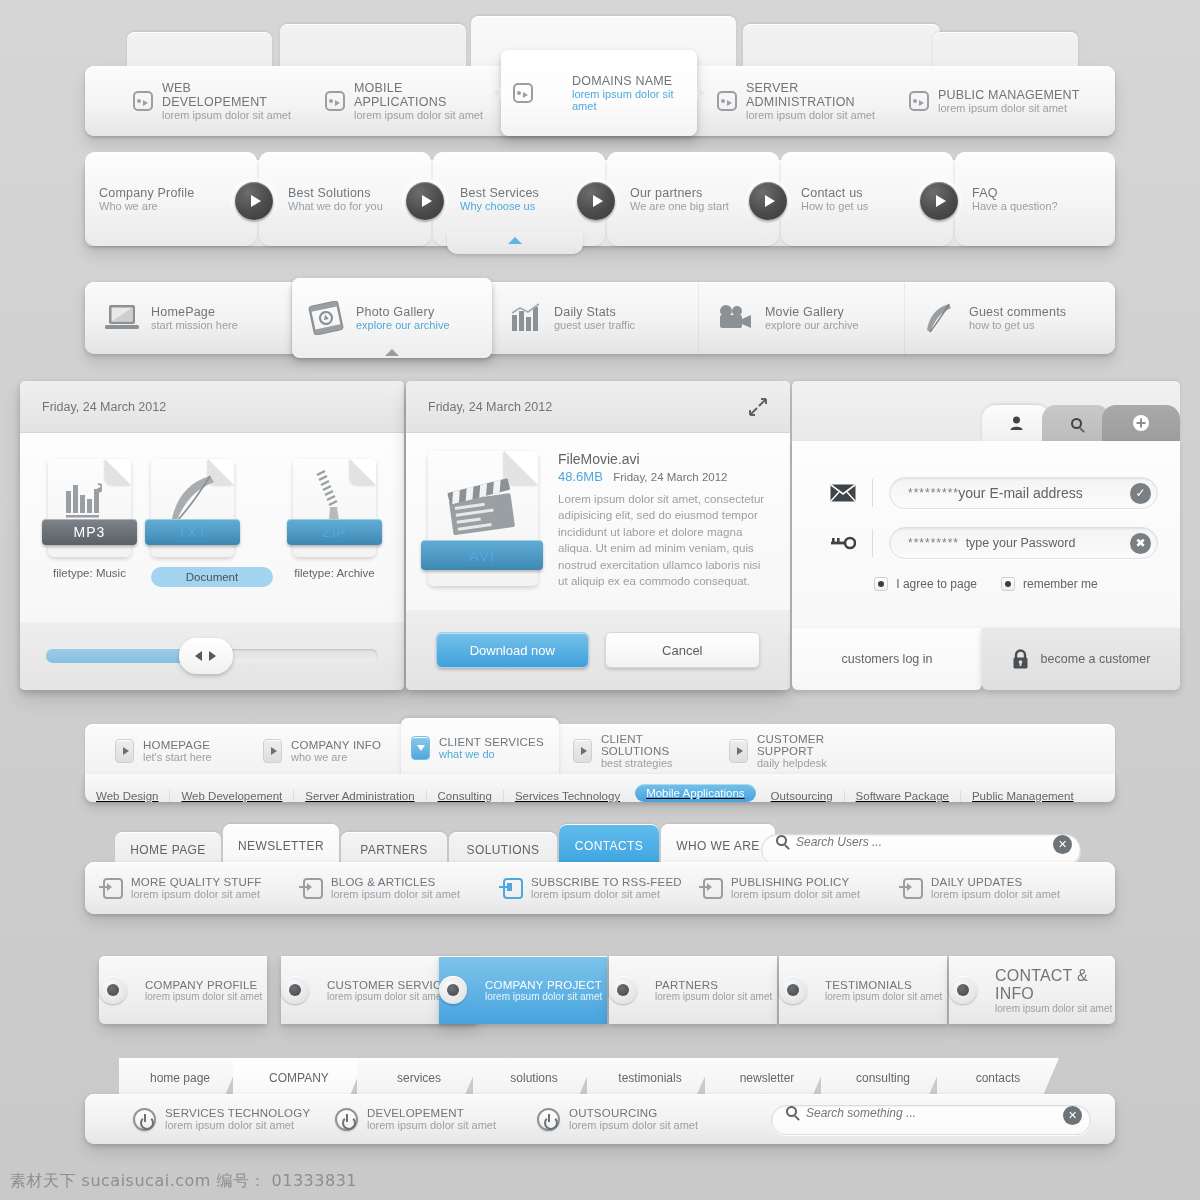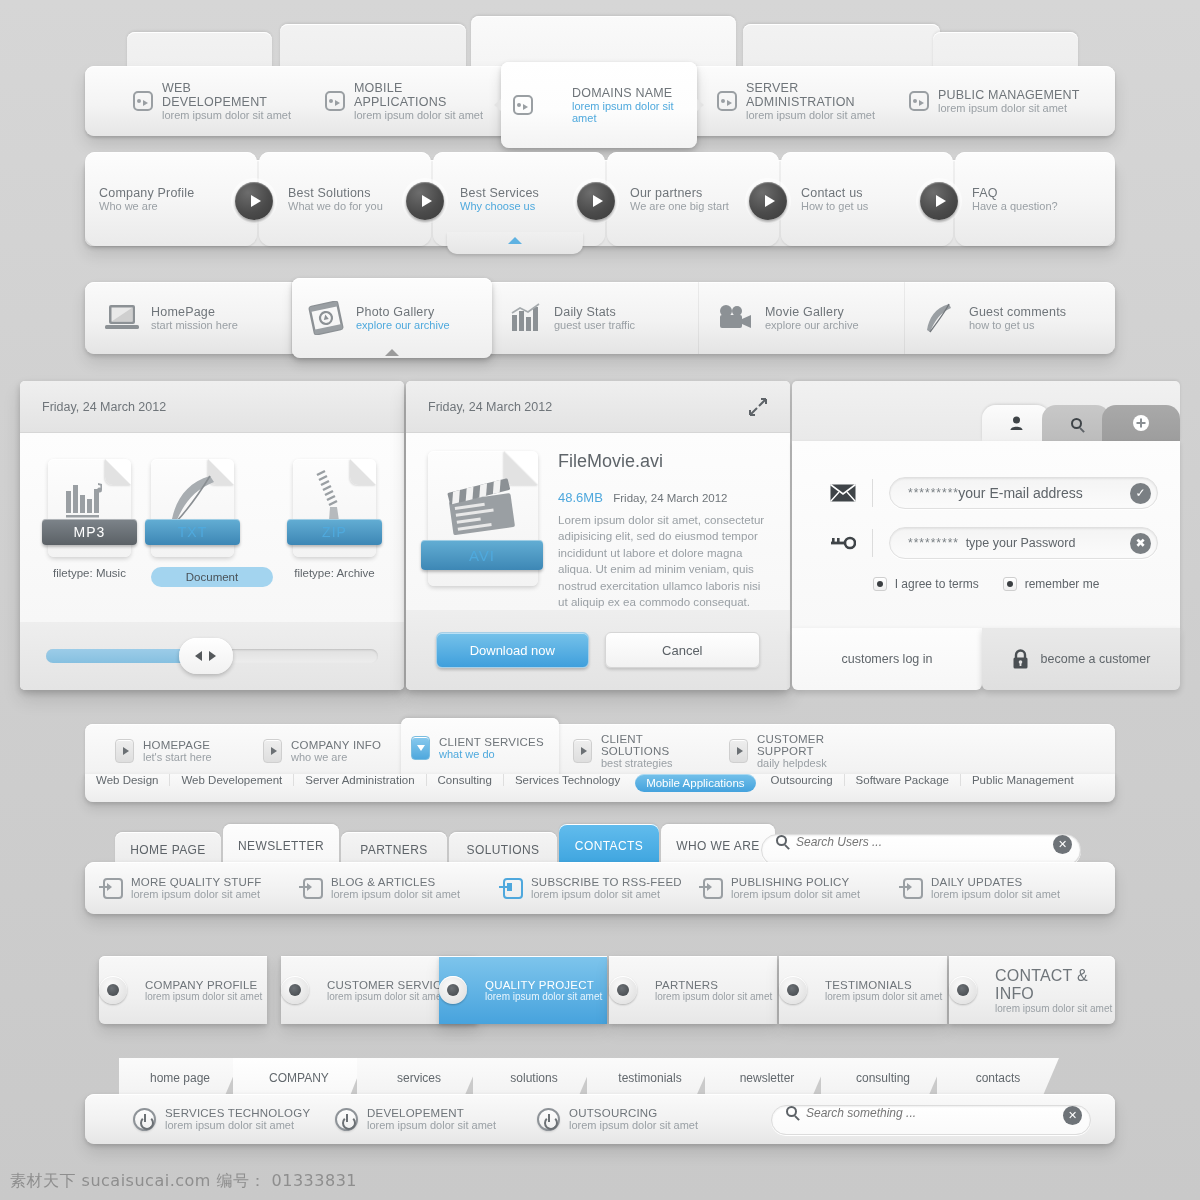--- a/index.html
+++ b/index.html
@@ -32,21 +32,21 @@
     position:absolute; left:0; top:52px; width:1030px; height:70px;
     background: linear-gradient(180deg,#fcfcfc 0%,#f4f4f4 55%,#e6e6e6 100%);
     border-radius:9px;
     box-shadow:0 2px 3px rgba(0,0,0,.16), 0 9px 16px rgba(0,0,0,.12), inset 0 1px 0 #fff;
   }
   .r1item {
     position:absolute; top:52px; height:70px; display:flex; align-items:center; gap:9px;
     padding:0 12px;
   }
   .r1item.active {
-    top:48px; height:86px;
+    top:36px; height:86px;
     background:linear-gradient(180deg,#ffffff 0%,#fdfdfd 55%,#f3f3f3 100%);
     border-radius:8px;
     box-shadow:0 2px 5px rgba(0,0,0,.16), 0 8px 14px rgba(0,0,0,.12), inset 0 1px 0 #fff;
     gap:39px;
   }
   .ico-dev {
     width:20px;height:20px;border:2.4px solid #9a9fa3;border-radius:5px;
     position:relative;flex:none;
   }
   .ico-dev::before{content:"";position:absolute;left:2.2px;top:6.4px;width:4px;height:4px;border-radius:50%;background:#9a9fa3;}
@@ -165,21 +165,21 @@
   .r5item.active{top:4px;height:60px;background:linear-gradient(180deg,#fdfdfd,#f4f4f4);
     border-radius:7px 7px 0 0;box-shadow:0 -1px 4px rgba(0,0,0,.12), inset 0 1px 0 #fff;}
   .playbox{width:19px;height:24px;border-radius:4px;background:linear-gradient(180deg,#eeeeee,#dedede);
     border:1px solid #cfcfcf;display:flex;align-items:center;justify-content:center;flex:none;
     box-shadow:inset 0 1px 0 #fff;}
   .playbox i{width:0;height:0;border-top:4px solid transparent;border-bottom:4px solid transparent;border-left:6px solid #6b7074;margin-left:2px;}
   .playbox.on{background:linear-gradient(180deg,#89caee,#4fa8dd);border-color:#7bbde0;}
   .playbox.on i{border-left:none;border-left:4px solid transparent;border-right:4px solid transparent;border-top:6px solid #fff;margin-left:0;margin-top:3px;}
   #r5sub{position:absolute;left:0;top:60px;width:1030px;height:28px;
     background:linear-gradient(180deg,#fafafa,#ededed);border-radius:0 0 8px 8px;
-    display:flex;align-items:flex-start;box-shadow:0 2px 4px rgba(0,0,0,.15),0 7px 12px rgba(0,0,0,.10);}
+    display:flex;align-items:flex-end;box-shadow:0 2px 4px rgba(0,0,0,.15),0 7px 12px rgba(0,0,0,.10);text-decoration:underline;}
   .subitem{font-size:11.5px;color:#62686d;padding:0 11px;border-right:1px solid #dedede;white-space:nowrap;}
   .subitem:last-child{border-right:none;}
   .subitem.on{background:linear-gradient(180deg,#74c1ea,#44a2dd);color:#fff;border-radius:11px;
     padding:3px 11px;margin:0 4px;border:none;box-shadow:inset 0 1px 0 rgba(255,255,255,.4);}
 
   
   #row6{position:absolute;left:85px;top:824px;width:1030px;height:92px;}
   .r6tab{position:absolute;top:8px;height:36px;border-radius:8px 8px 0 0;
     display:flex;align-items:center;justify-content:center;font-size:12px;color:#5d6368;letter-spacing:.4px;
     background:linear-gradient(180deg,#f4f4f4,#ebebeb);box-shadow:0 -1px 2px rgba(0,0,0,.08), inset 0 1px 0 #fff;}
@@ -514,21 +514,21 @@
                 <rect x="9" y="28" width="30" height="3"></rect>
                   <rect x="9" y="35" width="38" height="3"></rect>
                 <rect x="9" y="42" width="24" height="3"></rect>
                   <rect x="9" y="49" width="34" height="3"></rect>
               </g>
             </g>
           </svg>
           <div class="ftag blue" style="width:122px;height:30px;left:-7px;bottom:16px;font-size:15px">AVI</div>
         </div>
         <div style="flex:1">
-          <div style="font-size:18px;color:#5f656a;margin-bottom:16px">FileMovie.avi</div>
+          <div style="font-size:14px;color:#5f656a;margin-bottom:0">FileMovie.avi</div>
           <div style="margin-bottom:6px">
             <span style="font-size:13px;color:#4fa8dd;font-weight:normal">48.6MB</span>
             <span style="font-size:11.5px;color:#6f757a;margin-left:6px">Friday, 24 March 2012</span>
           </div>
           <div style="font-size:11.6px;color:#9aa0a5;line-height:1.42">Lorem ipsum dolor sit amet, consectetur adipisicing elit, sed do eiusmod tempor incididunt ut labore et dolore magna aliqua. Ut enim ad minim veniam, quis nostrud exercitation ullamco laboris nisi ut aliquip ex ea commodo consequat.</div>
         </div>
       </div>
       <div style="height:80px;background:linear-gradient(180deg,#eeeeee,#e3e3e3);display:flex;align-items:center;gap:16px;padding:0 30px">
         <div class="btn btn-primary" style="width:155px">Download now</div>
         <div class="btn btn-default" style="width:158px">Cancel</div>
@@ -578,21 +578,21 @@
             <span style="font-size:12px;color:#7a8085;letter-spacing:1px">*********</span>
             <span style="font-size:12.5px;color:#5f656a;margin-left:-48px">type your Password</span>
             <span class="lbadge">✖</span>
           </div>
         </div>
         <div style="display:flex;align-items:center;justify-content:center;gap:24px;margin-top:18px">
           <label style="display:flex;align-items:center;gap:8px;font-size:12px;color:#5f656a">
             <span class="radio">
                 <i></i>
               </span>
-            <span>I agree to terms</span>
+            <span>I agree to page</span>
           </label>
           <label style="display:flex;align-items:center;gap:8px;font-size:12px;color:#5f656a">
             <span class="radio">
                 <i></i>
               </span>
             <span>remember me</span>
           </label>
         </div>
       </div>
       <div style="position:absolute;left:0;top:247px;width:190px;height:62px;background:linear-gradient(180deg,#fdfdfd,#f7f7f7);border-radius:0 0 6px 6px;display:flex;align-items:center;justify-content:center;font-size:12.5px;color:#5f656a;box-shadow:0 3px 6px rgba(0,0,0,.16)">customers log in</div>
@@ -727,21 +727,21 @@
       <div class="lbl-title" style="font-size:11.5px">COMPANY PROFILE</div>
       <div class="lbl-sub" style="font-size:10px">lorem ipsum dolor sit amet</div>
     </div>
     <div class="r7item" style="left:196px;width:196px">
       <span class="r7knob"></span>
       <div class="lbl-title" style="font-size:11.5px">CUSTOMER SERVICE</div>
       <div class="lbl-sub" style="font-size:10px">lorem ipsum dolor sit amet</div>
     </div>
     <div class="r7item on" style="left:354px;width:168px">
       <span class="r7knob"></span>
-      <div class="lbl-title" style="font-size:11.5px">QUALITY PROJECT</div>
+      <div class="lbl-title" style="font-size:11.5px">COMPANY PROJECT</div>
       <div class="lbl-sub" style="font-size:10px">lorem ipsum dolor sit amet</div>
     </div>
     <div class="r7item" style="left:524px;width:168px">
       <span class="r7knob"></span>
       <div class="lbl-title" style="font-size:11.5px">PARTNERS</div>
       <div class="lbl-sub" style="font-size:10px">lorem ipsum dolor sit amet</div>
     </div>
     <div class="r7item" style="left:694px;width:168px">
       <span class="r7knob"></span>
       <div class="lbl-title" style="font-size:11.5px">TESTIMONIALS</div>

